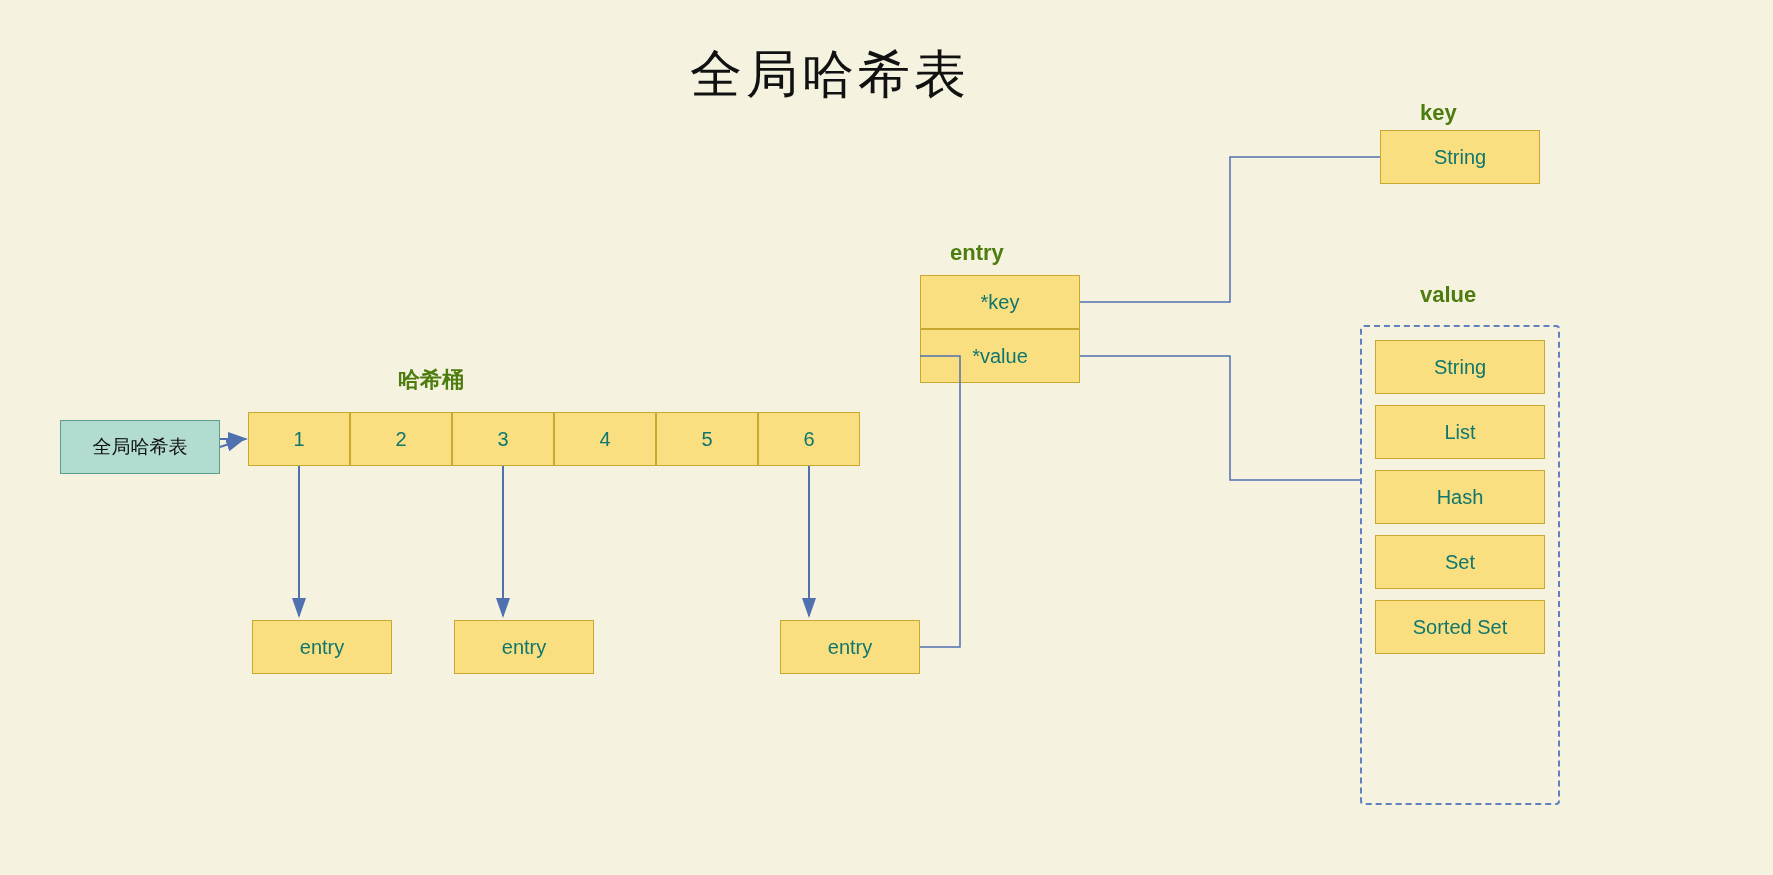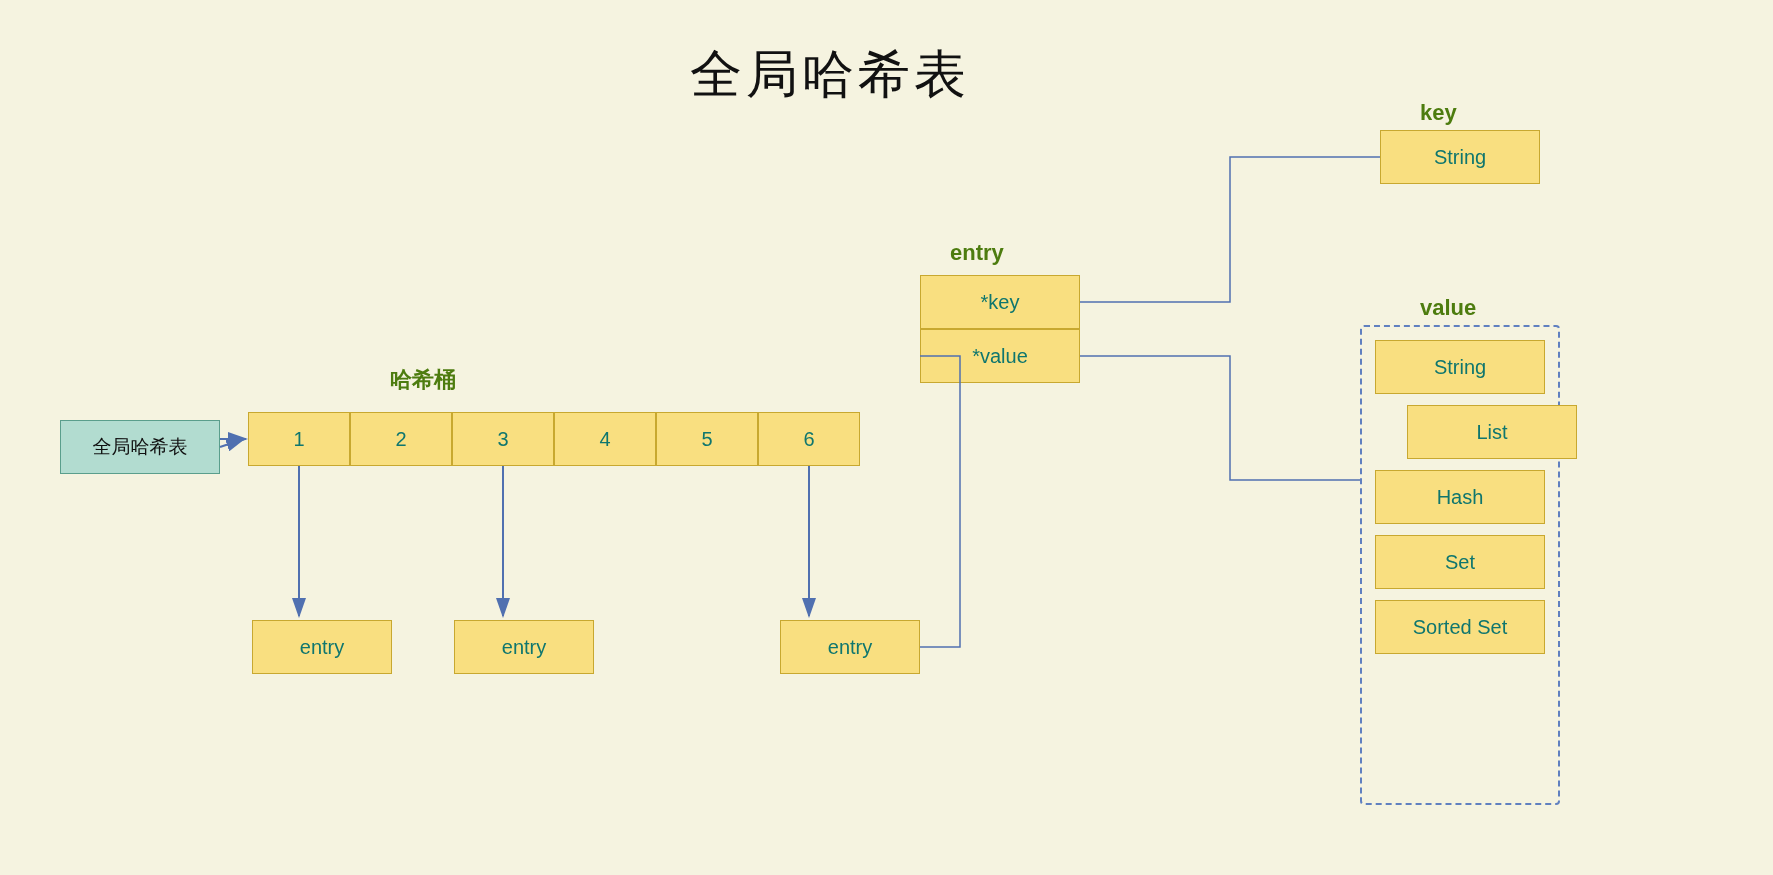--- a/index.html
+++ b/index.html
@@ -81,21 +81,21 @@
   </style>
 </head>
 <body>
 
 <div class="diagram-area">
 
   <div class="page-title">全局哈希表</div>
 
   <div class="box-teal" style="left:60px; top:420px; width:160px; height:54px; font-size:19px;">全局哈希表</div>
 
-  <div class="section-label" style="left:390px; top:365px;">哈希桶</div>
+  <div class="section-label" style="left:398px; top:365px;">哈希桶</div>
 
   <div class="box" style="left:248px; top:412px; width:102px; height:54px;">
     <span>1</span>
   </div>
 
   <div class="box" style="left:350px; top:412px; width:102px; height:54px;">
     <span>2</span>
   </div>
 
   <div class="box" style="left:452px; top:412px; width:102px; height:54px;">
@@ -135,30 +135,30 @@
   <div class="box" style="left:920px; top:329px; width:160px; height:54px;">
     <span>*value</span>
   </div>
 
   <div class="section-label" style="left:1420px; top:100px;">key</div>
 
   <div class="box" style="left:1380px; top:130px; width:160px; height:54px;">
     <span>String</span>
   </div>
 
-  <div class="section-label" style="left:1420px; top:295px;">value</div>
+  <div class="section-label" style="left:1420px; top:282px;">value</div>
 
   <div class="dashed-container" style="left:1360px; top:325px; width:200px; height:480px; padding:10px;">
   </div>
 
   <div class="box" style="left:1375px; top:340px; width:170px; height:54px;">
     <span>String</span>
   </div>
 
-  <div class="box" style="left:1375px; top:405px; width:170px; height:54px;margin-left:32px;">
+  <div class="box" style="left:1375px; top:405px; width:170px; height:54px;">
     <span>List</span>
   </div>
 
   <div class="box" style="left:1375px; top:470px; width:170px; height:54px;">
     <span>Hash</span>
   </div>
 
   <div class="box" style="left:1375px; top:535px; width:170px; height:54px;">
     <span>Set</span>
   </div>

